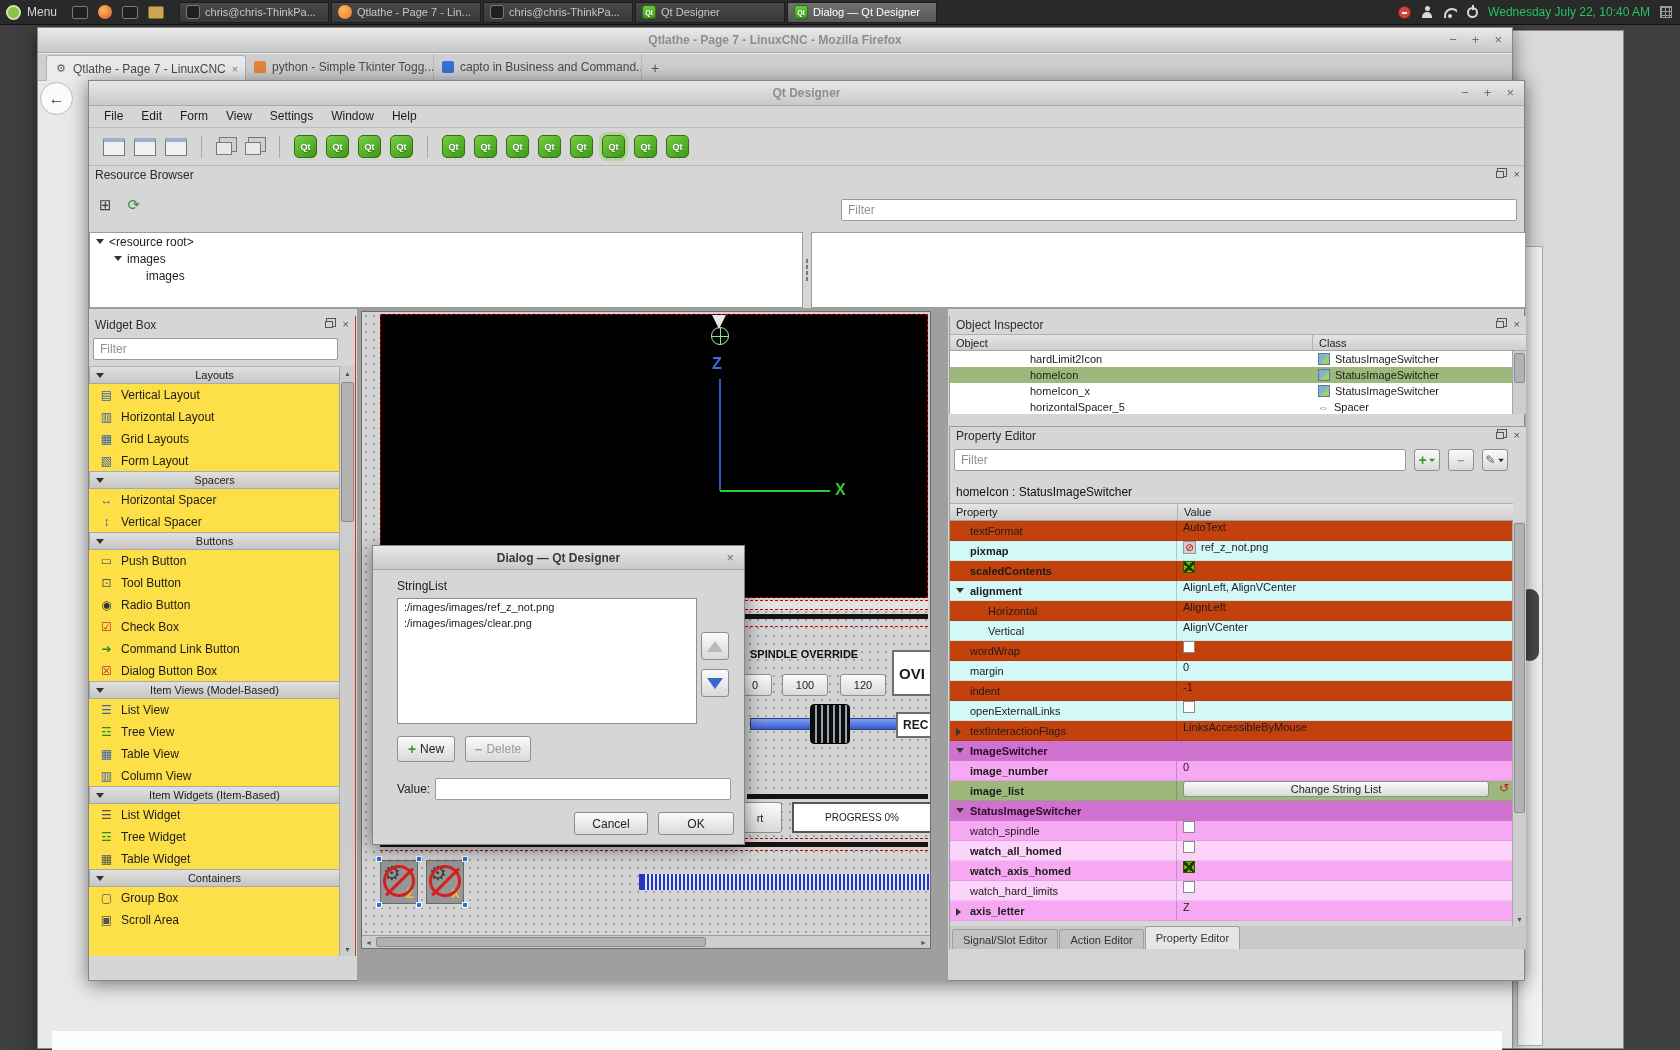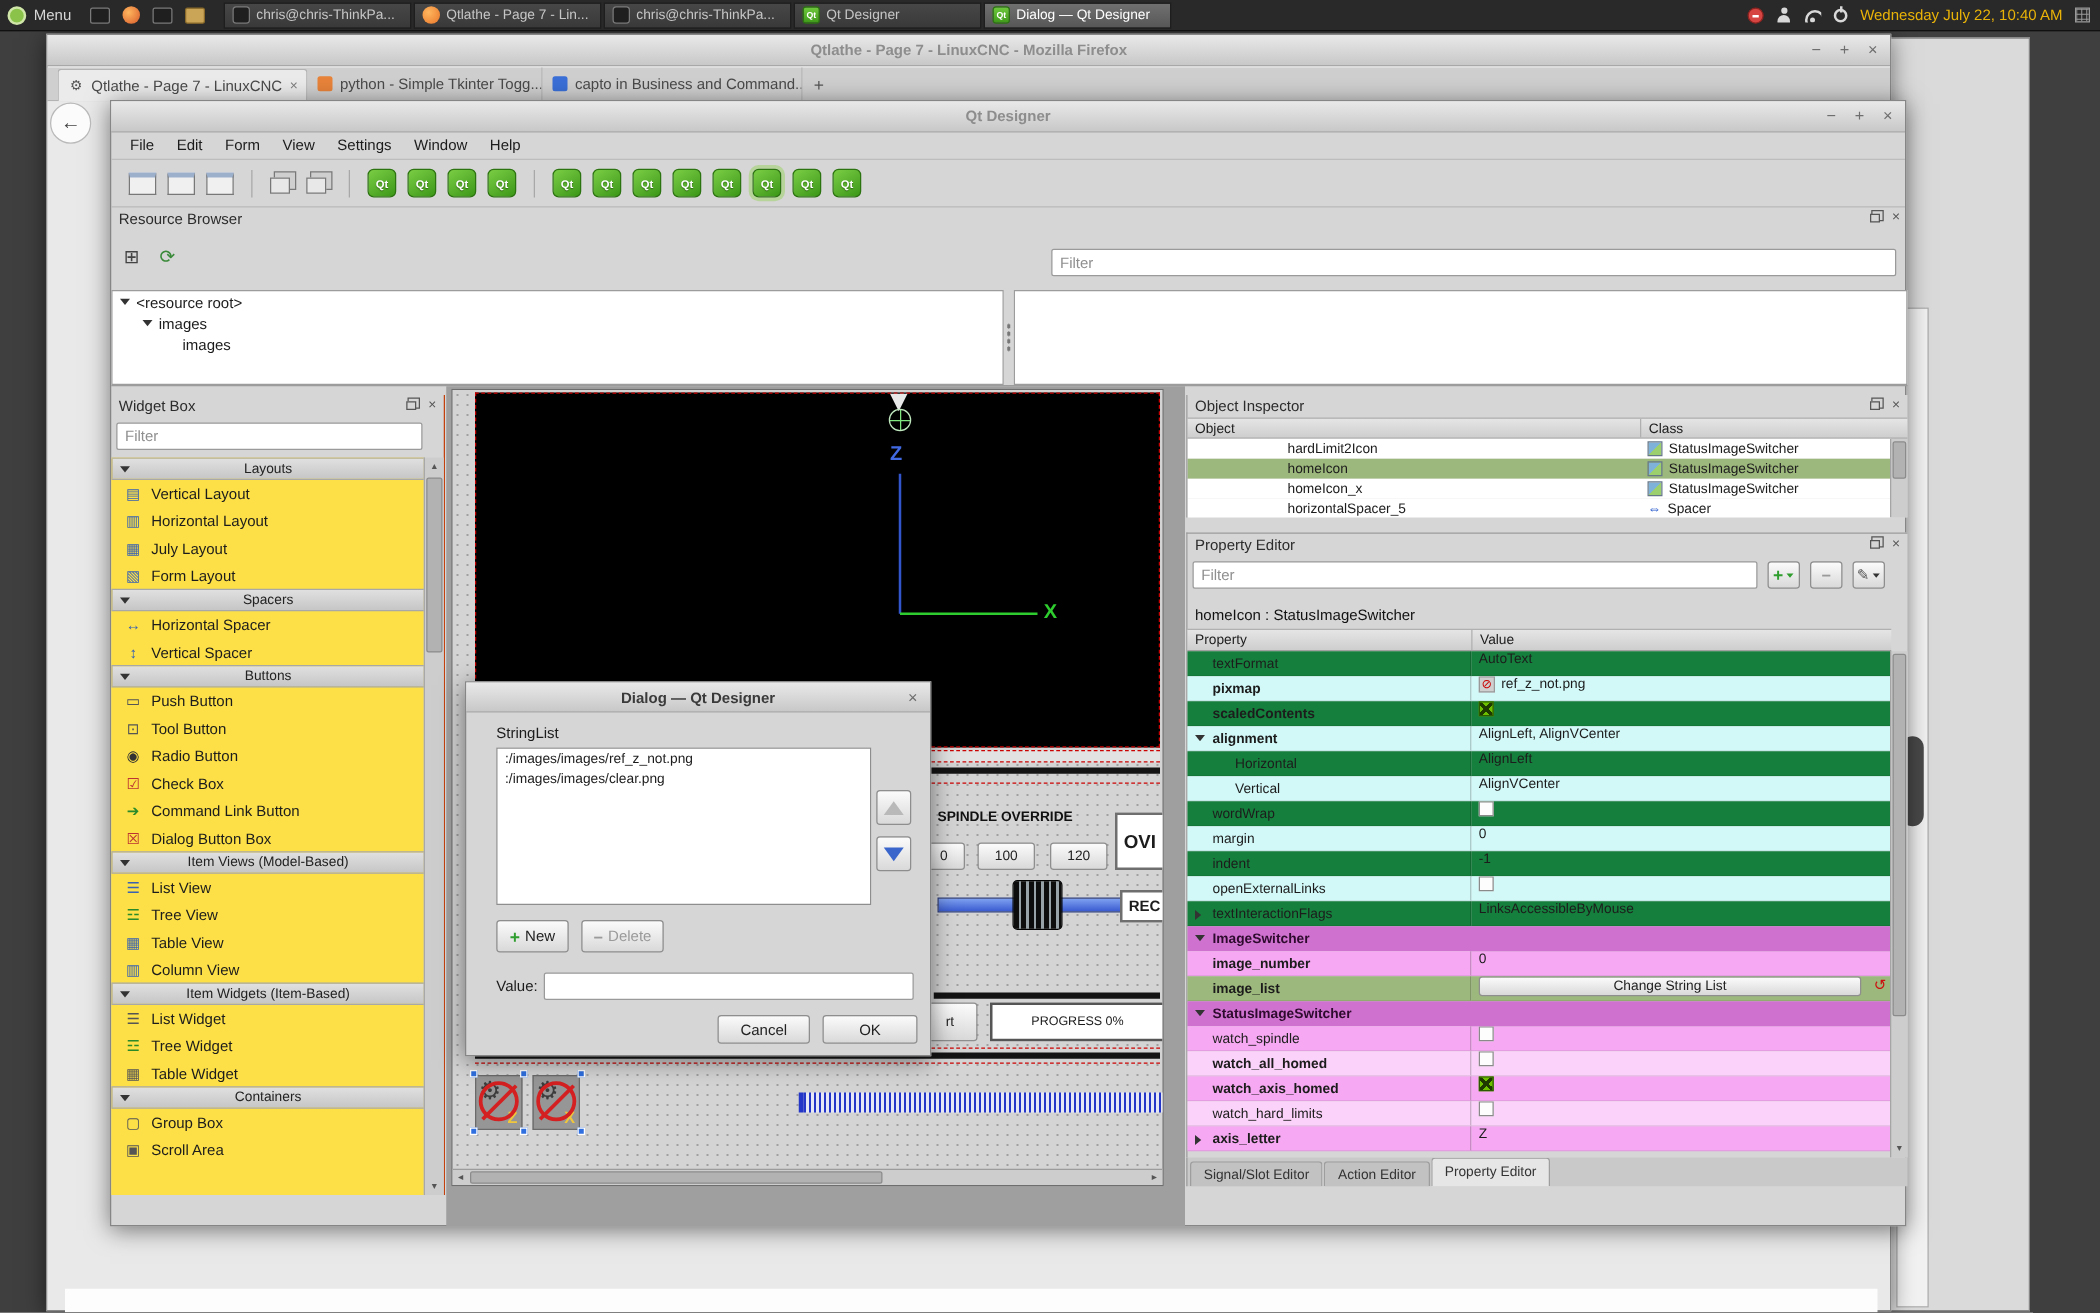--- a/index.html
+++ b/index.html
@@ -20,21 +20,21 @@
 .shield{width:13px;height:13px;border-radius:50%;background:#d64541;border:1px solid #8c2320;position:relative}
 .shield::before{content:"";position:absolute;left:3px;top:5px;width:5px;height:2px;background:#fff}
 .person{width:12px;height:12px;position:relative}
 .person::before{content:"";position:absolute;left:3.5px;top:0;width:5px;height:5px;border-radius:50%;background:#d8d8d8}
 .person::after{content:"";position:absolute;left:1px;top:6px;width:10px;height:6px;border-radius:5px 5px 0 0;background:#d8d8d8}
 .wifi{width:14px;height:11px;position:relative;overflow:hidden}
 .wifi::before{content:"";position:absolute;left:1px;bottom:-6px;width:12px;height:12px;border:2px solid #d8d8d8;border-radius:50%}
 .wifi::after{content:"";position:absolute;left:5px;bottom:0;width:4px;height:4px;background:#d8d8d8;border-radius:50%}
 .power{width:11px;height:11px;border:2px solid #d8d8d8;border-radius:50%;position:relative}
 .power::before{content:"";position:absolute;left:2.5px;top:-4px;width:2px;height:5px;background:#d8d8d8}
-.clock{font-size:12px;color:#eab308;white-space:nowrap}
+.clock{font-size:12px;color:#22c55e;white-space:nowrap}
 .gridic{width:12px;height:12px;border:1px solid #9a9a9a;background-image:linear-gradient(#9a9a9a 1px,transparent 1px),linear-gradient(90deg,#9a9a9a 1px,transparent 1px);background-size:4px 4px}
 
 .win{position:absolute;background:#d6d6d6;border:1px solid #868686;box-shadow:0 3px 18px rgba(0,0,0,.5)}
 .tbar{height:25px;background:linear-gradient(#e9e9e9,#c8c8c8);border-bottom:1px solid #a8a8a8;position:relative;text-align:center;line-height:24px}
 .ttl{font-weight:bold;color:#8d8d8d;font-size:12px}
 .ttl.on{color:#3a3a3a}
 .wctl{position:absolute;right:10px;top:0;display:flex;gap:15px;color:#6e6e6e;font-size:13px;line-height:24px}
 .inp{background:#fff;border:1px solid #9a9a9a;border-radius:2px;padding:2px 6px;font:12px "Liberation Sans","DejaVu Sans",sans-serif;color:#222}
 .inp::placeholder{color:#8f8f8f}
 .btn{background:linear-gradient(#fbfbfb,#d9d9d9);border:1px solid #8e8e8e;border-radius:3px;font:12px "Liberation Sans","DejaVu Sans",sans-serif;display:inline-flex;align-items:center;justify-content:center;color:#222}
@@ -121,21 +121,21 @@
 
 .pe{position:absolute;left:860px;top:345px;width:577px;height:500px;border-left:1px solid #9c9c9c;border-top:1px solid #9c9c9c;background:#d6d6d6}
 .petools{position:absolute;left:4px;top:22px;display:flex;gap:8px;align-items:center}
 .pbtn{width:26px;height:22px;gap:1px}
 .objline{position:absolute;left:6px;top:58px;font-size:12px;color:#111}
 .pehdr{position:absolute;left:0;top:76px;width:563px;height:18px;display:flex;background:linear-gradient(#e5e5e5,#cecece);border-top:1px solid #b0b0b0;border-bottom:1px solid #a0a0a0;font-size:11px}
 .rows{position:absolute;left:0;top:94px;width:563px}
 .prow{display:flex;height:20px;font-size:11px}
 .pc1{width:227px;display:flex;align-items:center;padding-left:20px;position:relative;border-right:1px solid rgba(0,0,0,.18);border-bottom:1px solid rgba(0,0,0,.07);overflow:hidden;white-space:nowrap}
 .pc2{flex:1;display:flex;align-items:flex-start;padding-left:6px;gap:5px;border-bottom:1px solid rgba(0,0,0,.07);overflow:hidden;white-space:nowrap}
-.cyA{background:#15803d}.cyB{background:#d2f8f8}
+.cyA{background:#c2410c}.cyB{background:#d2f8f8}
 .pkA{background:#f6a9f2}.pkB{background:#fbd2f9}
 .phdr{background:#cf72cf;font-weight:bold;display:flex;align-items:center;padding-left:20px;color:#2e0b2e;width:100%;position:relative}
 .selg{background:#9db87c}
 .b{font-weight:bold}
 .ptri{position:absolute;left:6px;top:7px}
 .ind{padding-left:38px}
 .cb{width:12px;height:12px;border:1px solid #8a8a8a;background:#fdfdfd;flex:0 0 12px}
 .cb.on{background-color:#6cc000;border-color:#2d5a00;background-image:linear-gradient(45deg,transparent 40%,#1e3a00 40%,#1e3a00 60%,transparent 60%),linear-gradient(-45deg,transparent 40%,#1e3a00 40%,#1e3a00 60%,transparent 60%)}
 .chgbtn{height:16px;width:306px;font-size:11px}
 .pixic{width:13px;height:13px;background:#cfcfcf;border:1px solid #999;color:#c00;font-size:10px;line-height:11px;text-align:center;flex:0 0 13px}
@@ -289,21 +289,21 @@
         <div class="wbrow">
             <span class="wbic" style="color:#3a62b0">▤</span>
             <span>Vertical Layout</span>
           </div>
         <div class="wbrow">
             <span class="wbic" style="color:#3a62b0">▥</span>
             <span>Horizontal Layout</span>
           </div>
         <div class="wbrow">
             <span class="wbic" style="color:#3a62b0">▦</span>
-            <span>July Layout</span>
+            <span>Grid Layouts</span>
           </div>
         <div class="wbrow">
             <span class="wbic" style="color:#3a62b0">▧</span>
             <span>Form Layout</span>
           </div>
         <div class="cath">
             <span class="td"></span>
             <span>Spacers</span>
           </div>
         <div class="wbrow">

